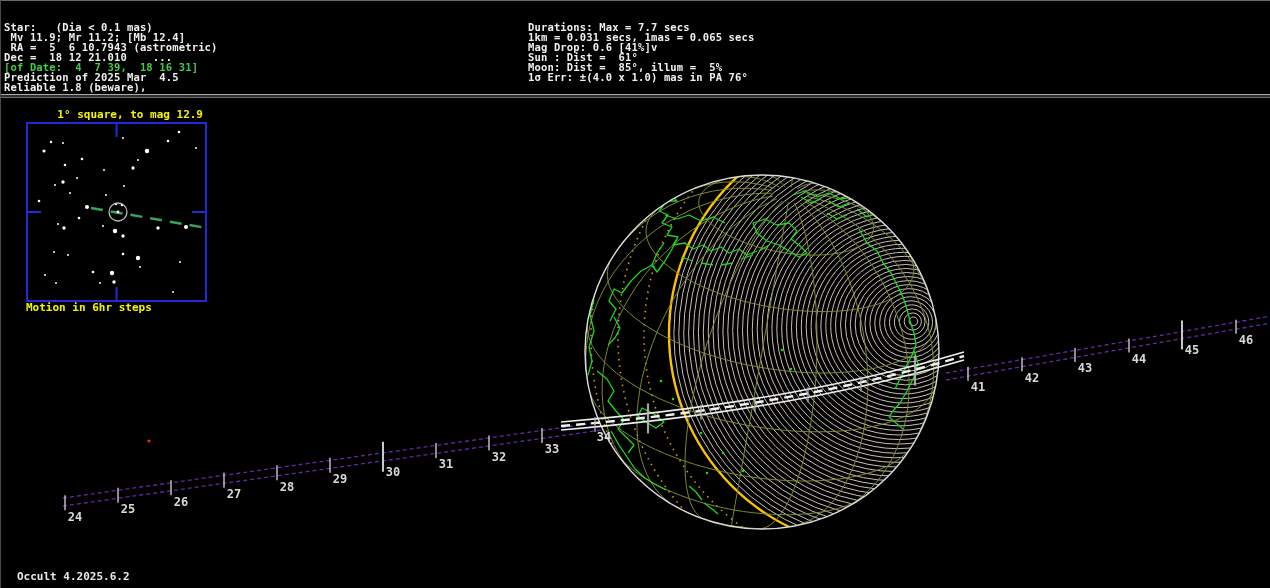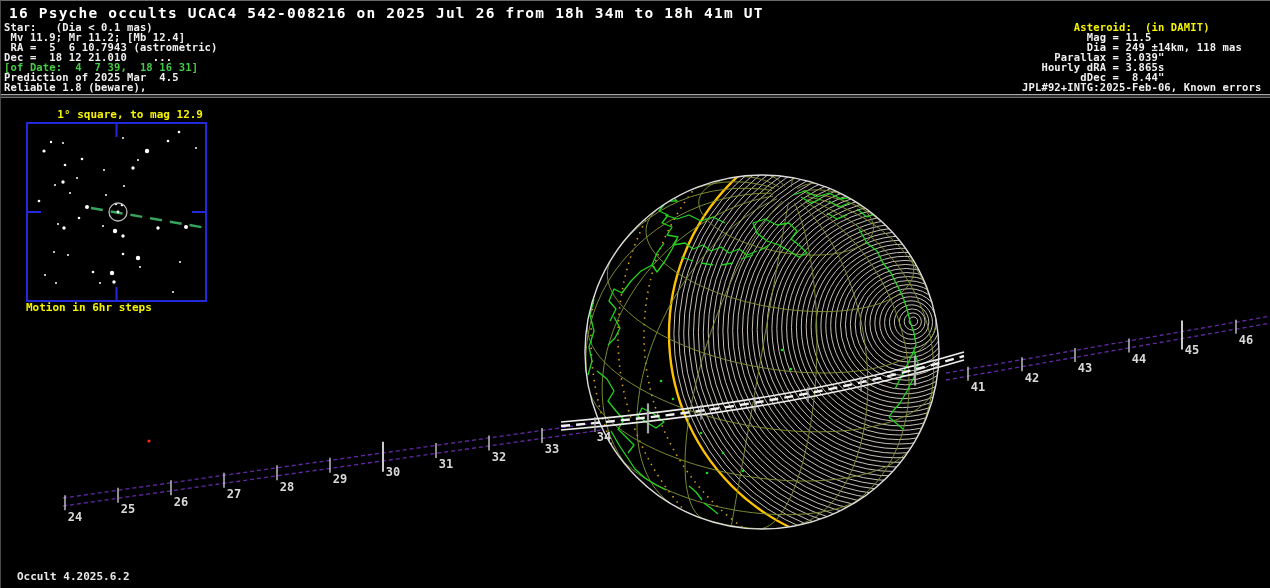--- a/index.html
+++ b/index.html
@@ -22,38 +22,36 @@
   #finder-caption{position:absolute;left:25px;top:300px;width:177px;text-align:left;
         font:bold 11px "DejaVu Sans Mono","Liberation Mono",monospace;color:#f4f400;white-space:pre;}
   #plot{position:absolute;left:0;top:0;}
   #footer{position:absolute;left:16px;top:569px;font:bold 11px "DejaVu Sans Mono","Liberation Mono",monospace;
         color:#e8e8e8;white-space:pre;}
 </style>
 </head>
 <body>
 
 <div id="canvas">
-  <div id="title">16 Psyche occults UCAC4 542-008216 on 2025 Jul 26 from 18h 34m to 18h 41m UT</div>
   <div id="left-block" class="blk">
       <div>Star:   (Dia &lt; 0.1 mas)</div>
       <div> Mv 11.9; Mr 11.2; [Mb 12.4]</div>
       <div> RA =  5  6 10.7943 (astrometric)</div>
       <div>Dec =  18 12 21.010    ...</div>
       <div style="color: rgb(68, 204, 68); ">[of Date:  4  7 39,  18 16 31]</div>
       <div>Prediction of 2025 Mar  4.5</div>
       <div>Reliable 1.8 (beware),</div>
     </div>
-  <div id="right-block" class="blk">
-      <div style="color: rgb(244, 244, 0);">        Asteroid:  (in DAMIT)</div>
-      <div>          Mag = 11.5</div>
-      <div>          Dia = 249 ±14km, 118 mas</div>
-      <div>     Parallax = 3.039"</div>
-      <div>   Hourly dRA = 3.865s</div>
-      <div>         dDec =  8.44"</div>
-      <div>JPL#92+INTG:2025-Feb-06, Known errors</div>
+  <div id="mid-block" class="blk">
+      <div>Durations: Max = 7.7 secs</div>
+      <div>1km = 0.031 secs, 1mas = 0.065 secs</div>
+      <div>Mag Drop: 0.6 [41%]v</div>
+      <div>Sun : Dist =  61°</div>
+      <div>Moon: Dist =  85°, illum =  5%</div>
+      <div>1σ Err: ±(4.0 x 1.0) mas in PA 76°</div>
     </div>
   <div id="divider"></div>
 
   <div id="finder-title">1° square, to mag 12.9</div>
   <div id="finder-box">
     <svg id="finder-svg" width="177" height="176" viewBox="0 0 177 176">
         <line x1="63" y1="84" x2="190" y2="106" stroke="#36a45c" stroke-width="2.5" stroke-dasharray="12 8"></line>
         <circle cx="23" cy="18" r="1.2" fill="#ffffff"></circle>
         <circle cx="35" cy="19" r="1" fill="#ffffff"></circle>
         <circle cx="16" cy="27" r="1.6" fill="#ffffff"></circle>

